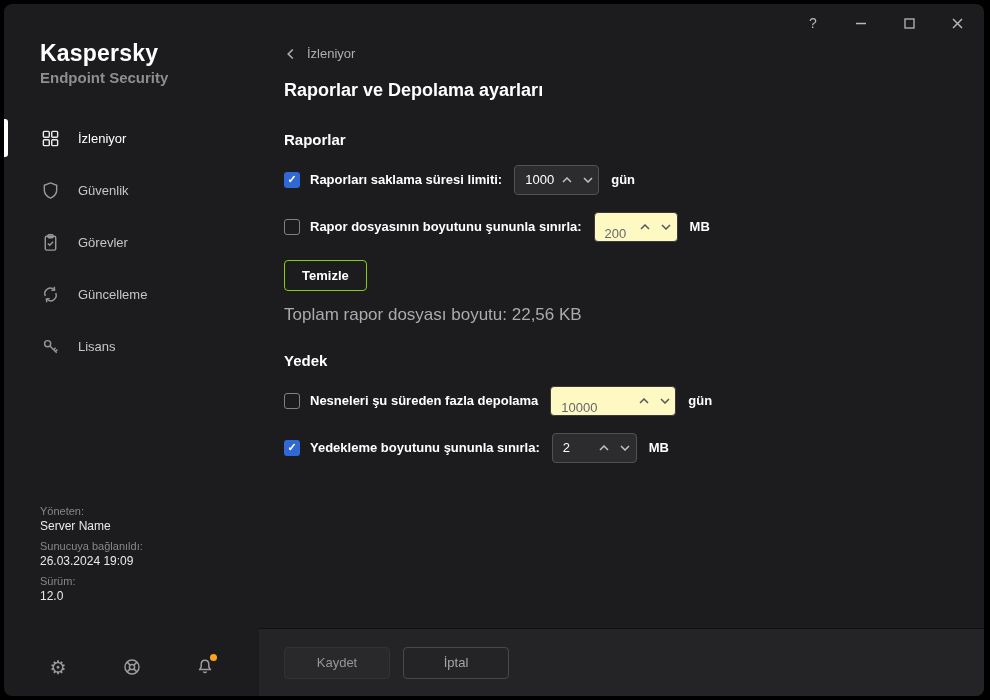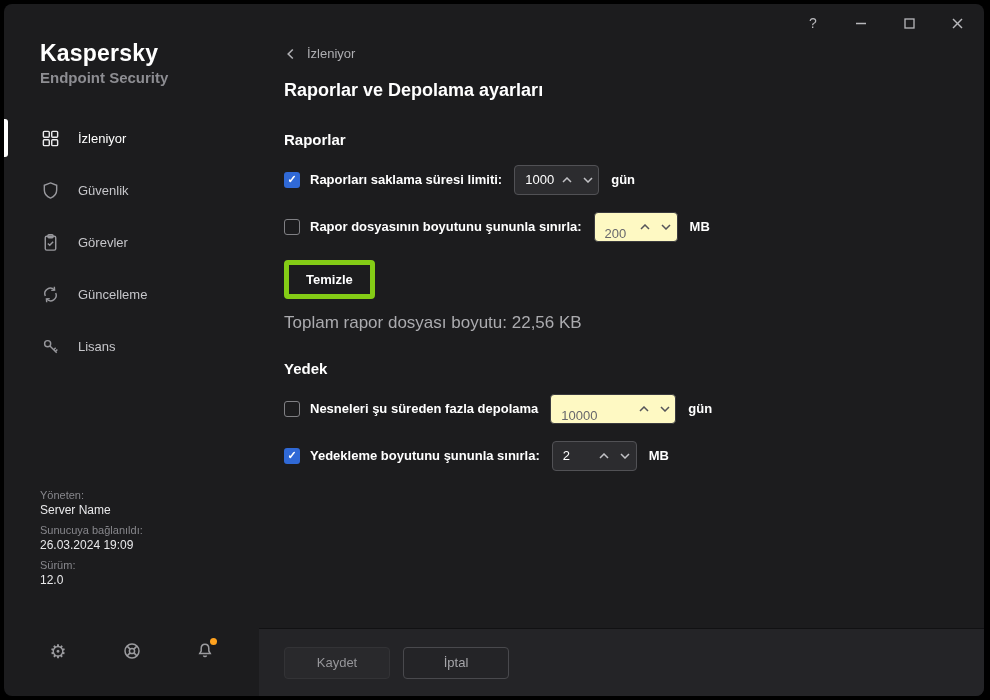--- a/index.html
+++ b/index.html
@@ -14,21 +14,21 @@
     background: #1c1c1e; border-radius: 8px; overflow: hidden;
   }
 
   
   .win-controls { position: absolute; top: 8px; right: 16px; display: flex; gap: 26px; z-index: 9; }
   .win-btn { width: 22px; height: 22px; display: flex; align-items: center; justify-content: center;
              color: #b8b8bc; font-size: 14px; cursor: pointer; }
   .win-btn svg { display: block; }
 
   
-  .sidebar { position: absolute; left: 0; top: 0; bottom: 16px; width: 255px; }
+  .sidebar { position: absolute; left: 0; top: 0; bottom: 0; width: 255px; }
   .brand { padding: 36px 0 0 36px; }
   .brand-name { font-size: 23px; font-weight: 700; color: #ffffff; letter-spacing: .2px; }
   .brand-sub  { font-size: 15px; font-weight: 700; color: #8d8d92; margin-top: 2px; }
 
   .nav { margin-top: 26px; }
   .nav-item { position: relative; display: flex; align-items: center; gap: 18px;
               height: 52px; padding-left: 36px; color: #c6c6ca; font-size: 13px; cursor: pointer; }
   .nav-item .icon { width: 20px; height: 20px; color: #97979c; display: flex; align-items: center; justify-content: center; }
   .nav-item.active { color: #ffffff; font-weight: 400; }
   .nav-item.active .icon { color: #eaeaec; }
@@ -68,21 +68,21 @@
              border: 1px solid #515155; border-radius: 4px; overflow: hidden; }
   .w102 { width: 85px; } .w84 { width: 84px; } .w110 { width: 126px; }
   .spin-input { flex: 1; min-width: 0; background: transparent; border: 0; outline: 0;
                 color: #ffffff; font-size: 13px; font-family: inherit; padding: 0 2px 0 10px; }
   .spin-btn { width: 21px; height: 100%; display: flex; align-items: center; justify-content: center;
               color: #c2c2c6; cursor: pointer; flex: none; }
   .spinner.disabled { background: #fef9c3; border-color: #3a3a3e; align-items: flex-end; }
   .spinner.disabled .spin-input { color: #67676c; }
   .spinner.disabled .spin-btn { color: #55555a; }
 
-  .btn-outline { margin-top: 18px; display: inline-block; padding: 7px 17px; border: 5px solid #84cc16;
+  .btn-outline { margin-top: 18px; display: inline-block; padding: 7px 17px; border: 1px solid #84cc16;
                  border-radius: 4px; color: #ffffff; font-size: 13px; font-weight: 700;
                  background: transparent; cursor: pointer; font-family: inherit; }
   .total-text { margin-top: 14px; font-size: 17px; color: #ababaf; }
 
   
   .footer { position: absolute; left: 255px; right: 0; bottom: 0; height: 68px; background: #242427;
             border-top: 1px solid #111113; display: flex; align-items: center; padding-left: 25px; gap: 13px; }
   .btn-footer { width: 106px; height: 32px; border-radius: 4px; font-size: 13px; font-family: inherit;
                 display: flex; align-items: center; justify-content: center; cursor: pointer; }
   .btn-save   { background: #29292c; border: 1px solid #333336; color: #96969a; }

